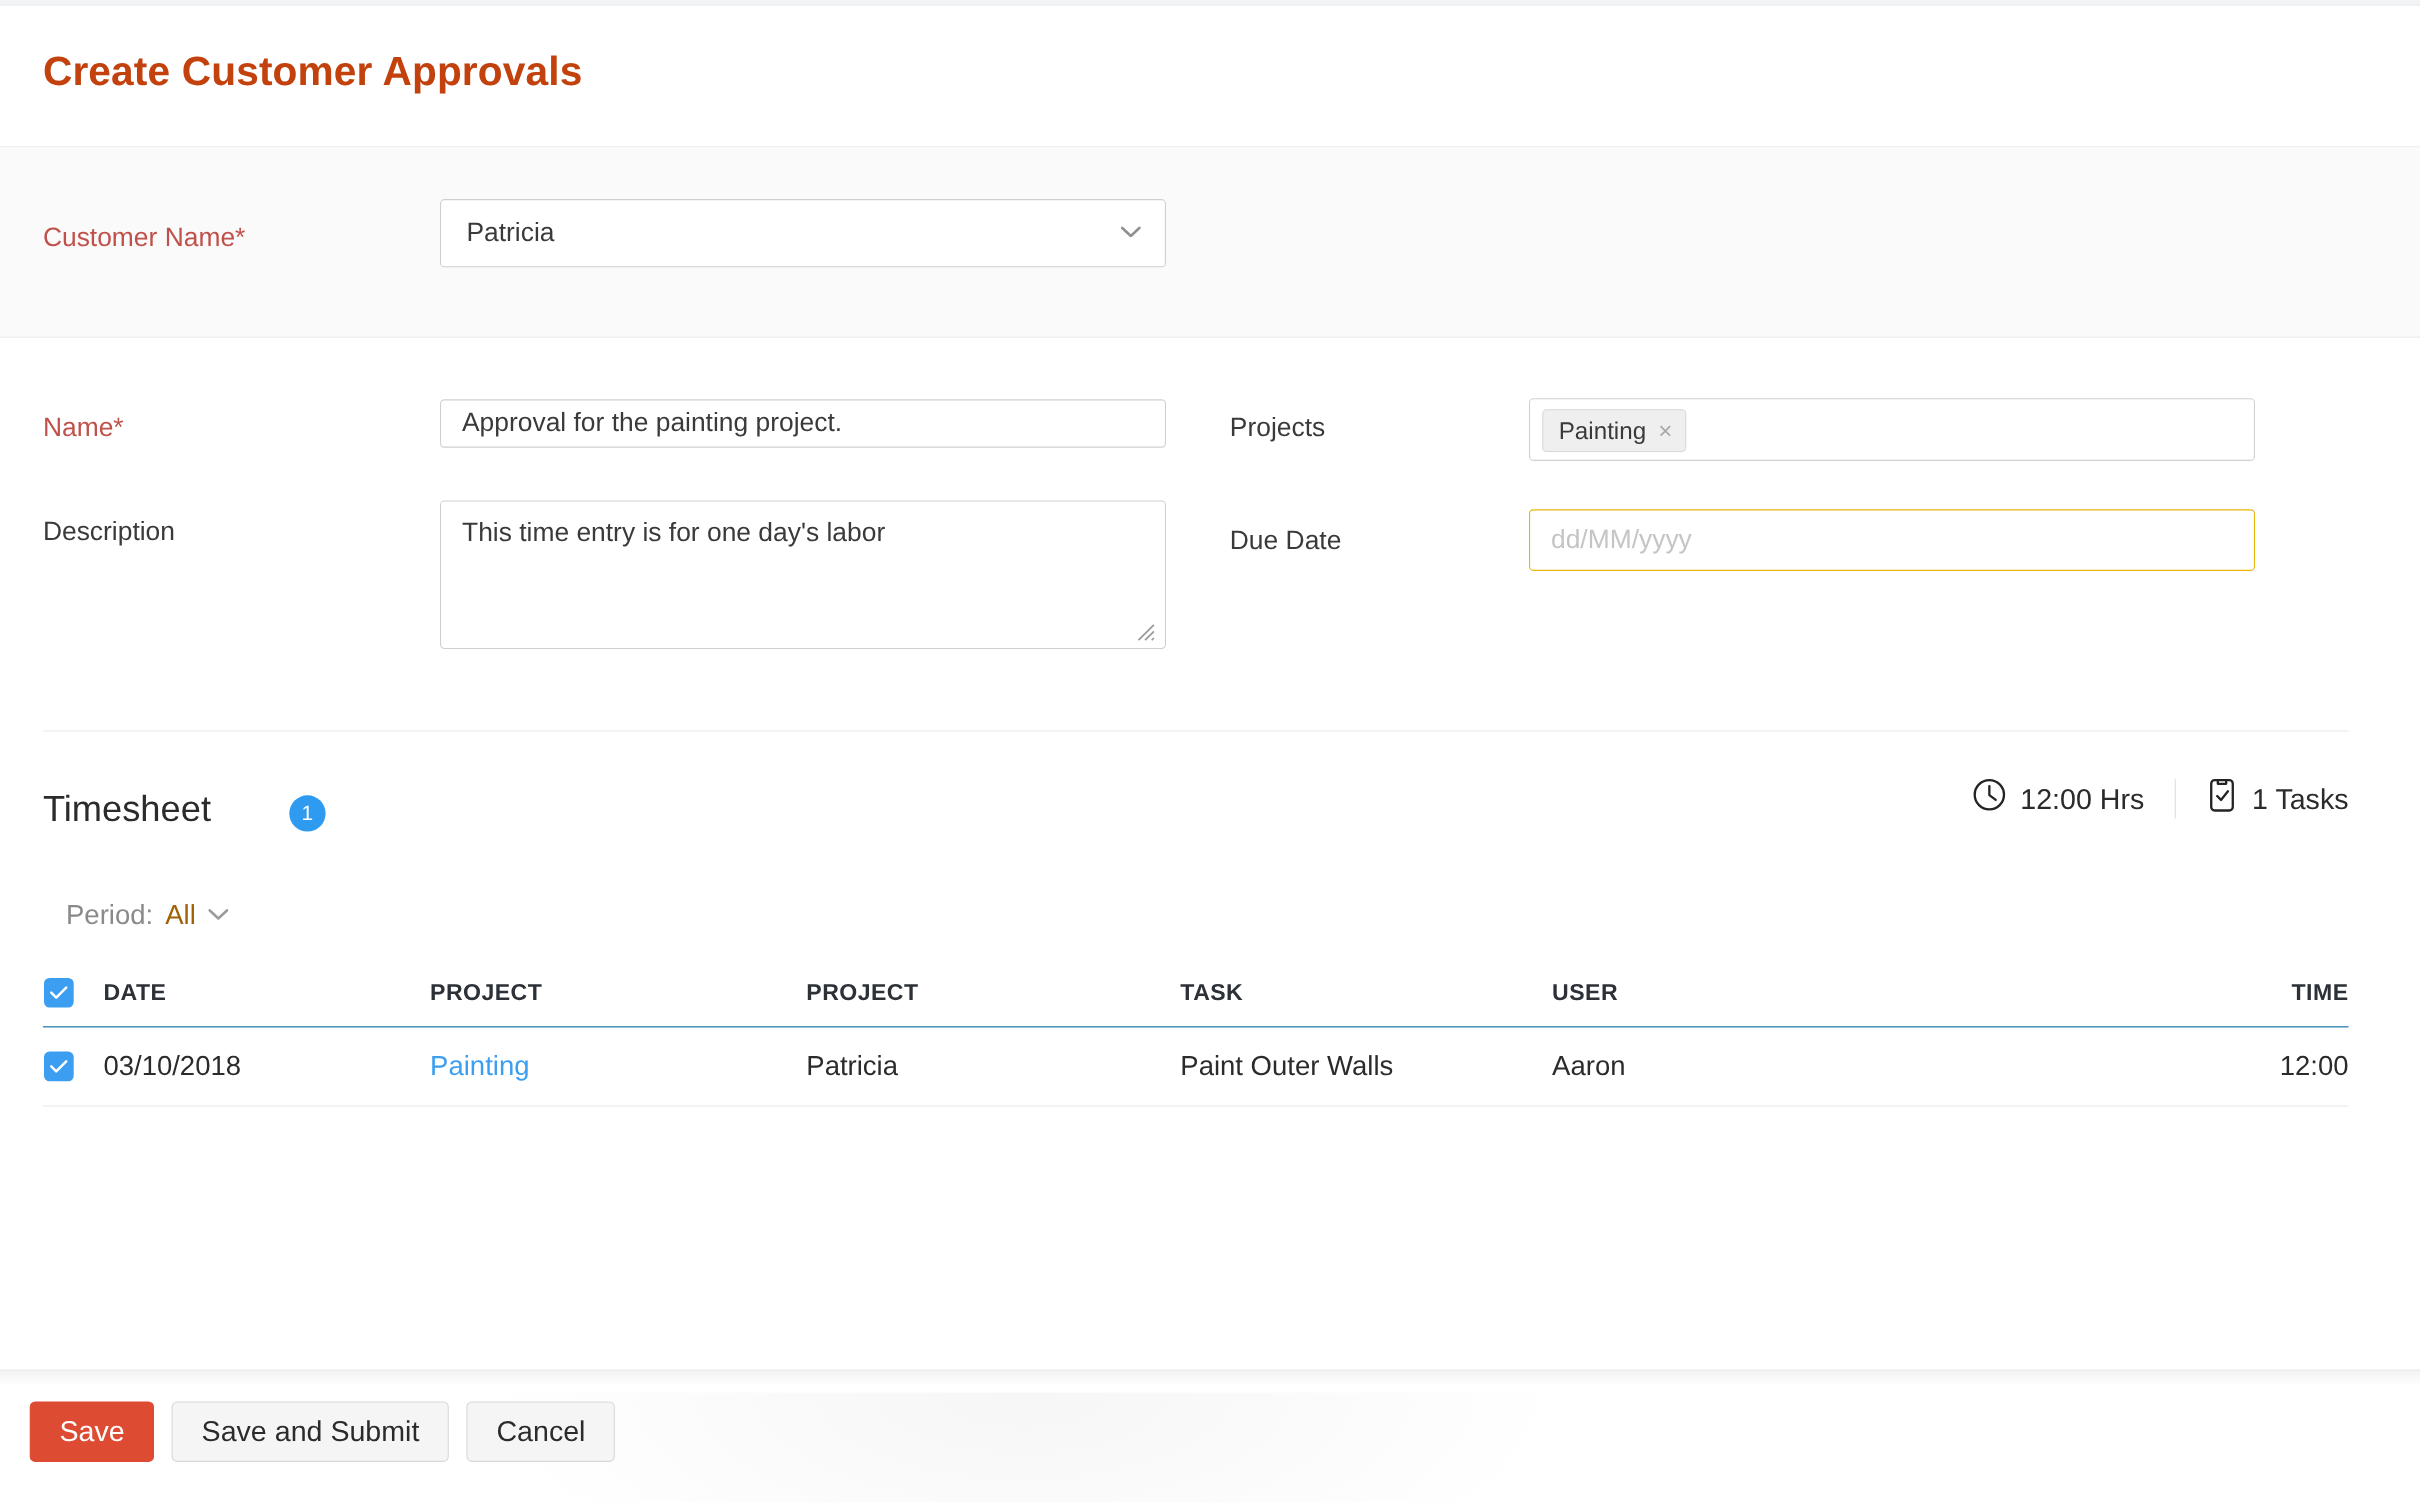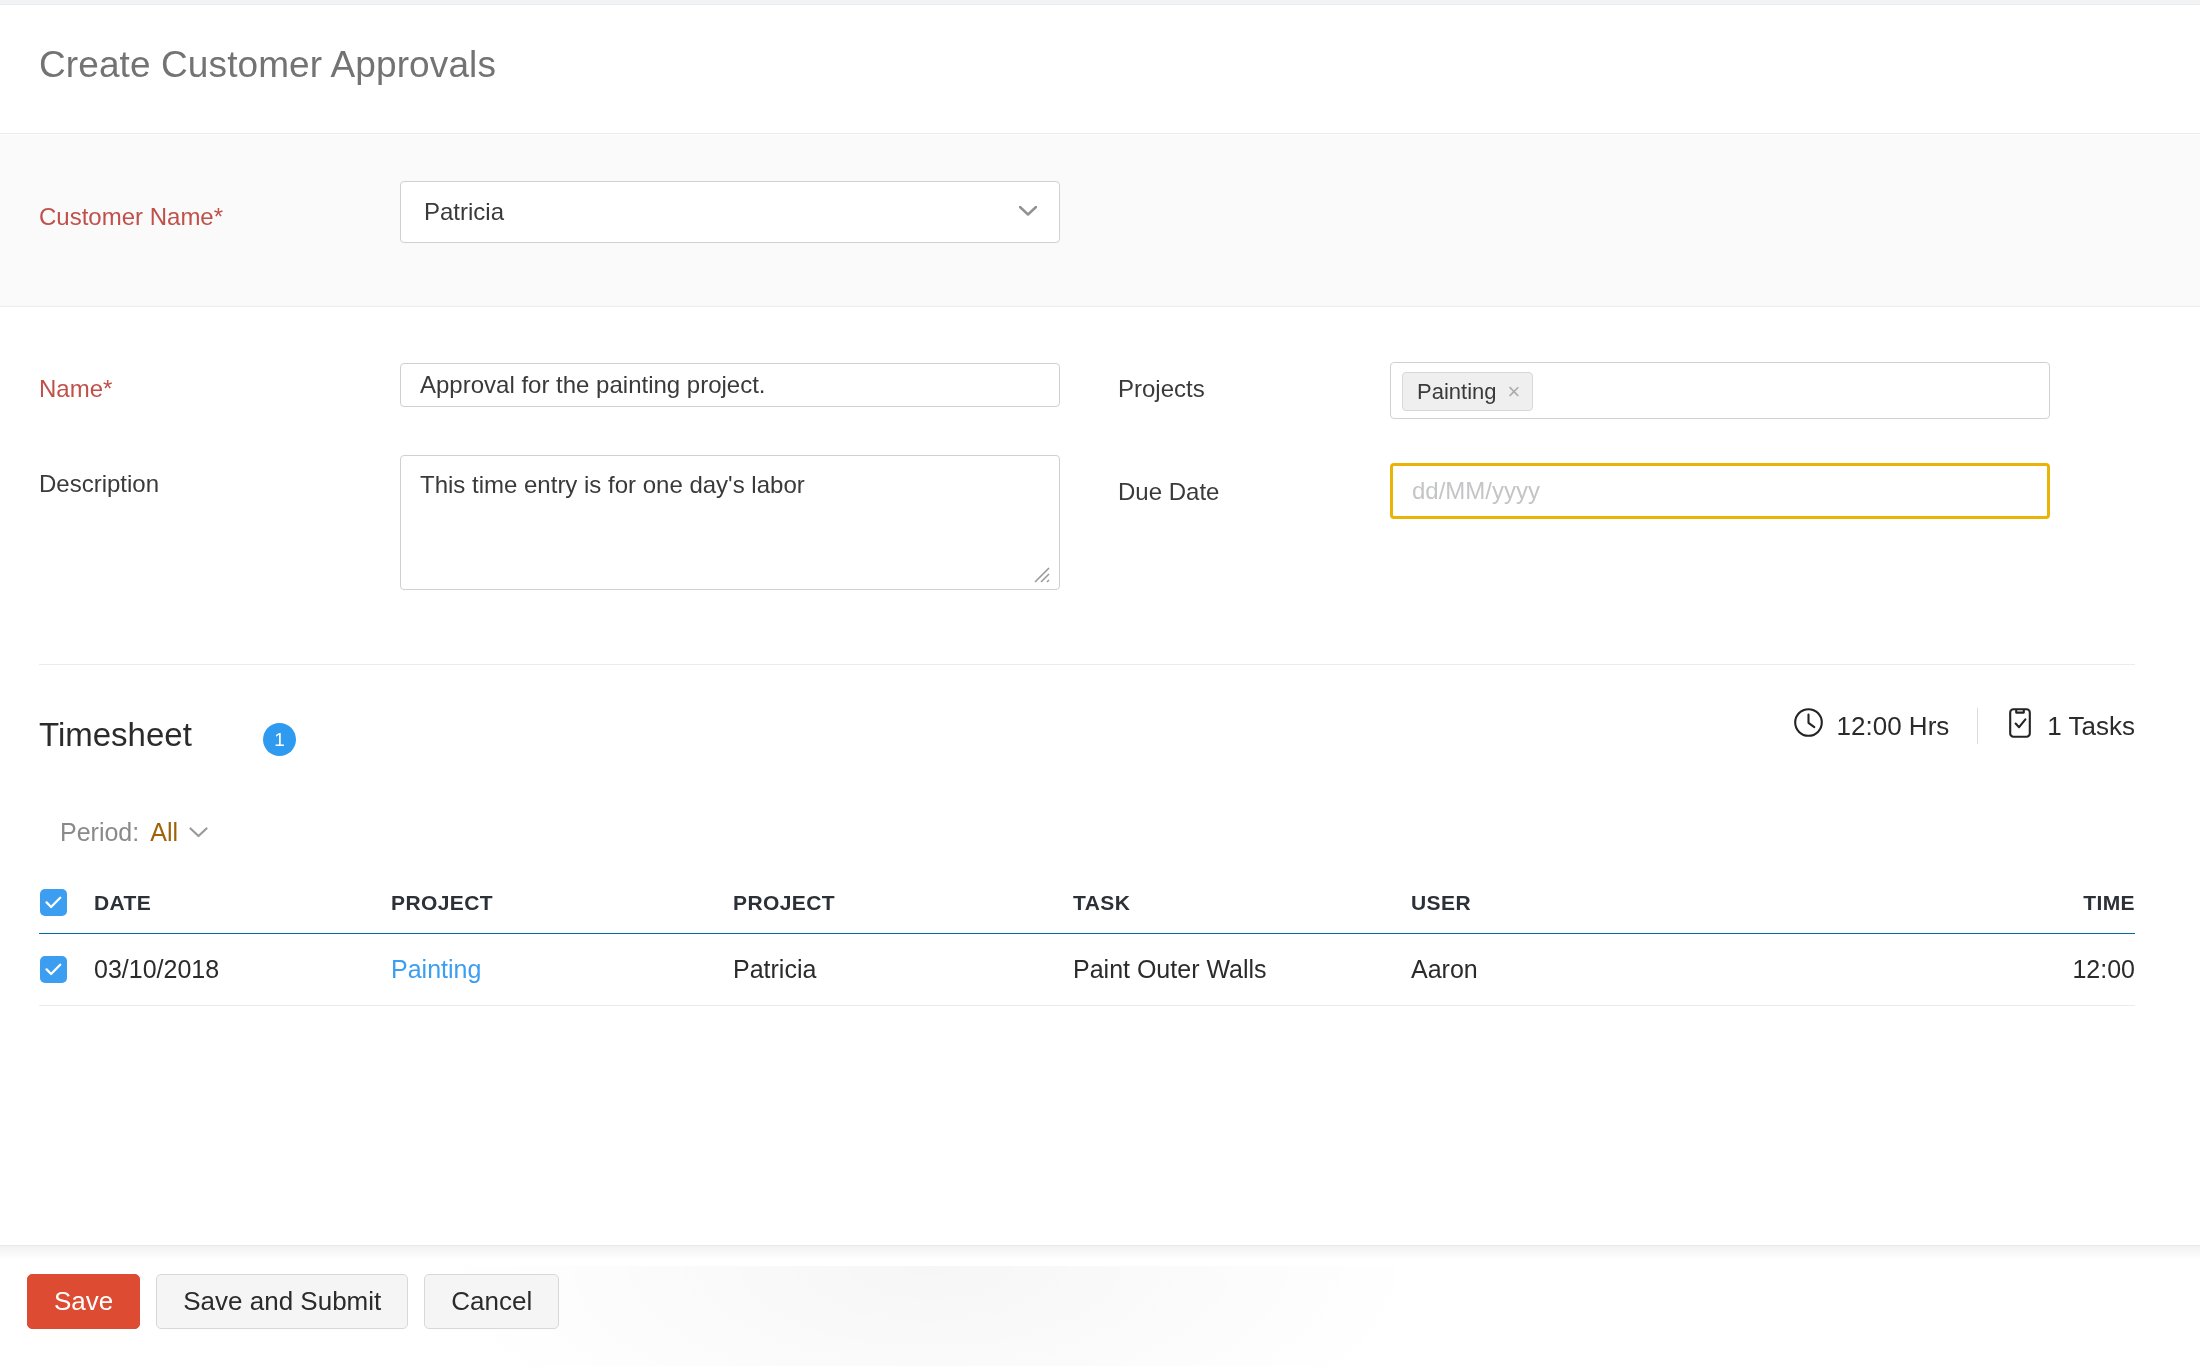--- a/index.html
+++ b/index.html
@@ -38,22 +38,22 @@
     width: 2200px;
     height: 128px;
     background: #ffffff;
     border-bottom: 1px solid #eaebec;
   }
   .page-title {
     position: absolute;
     left: 39px;
     top: 38px;
     font-size: 37px;
-    font-weight: 400;
-    color: #737373;
+    font-weight: 700;
+    color: #c2410c;
     letter-spacing: 0.1px;
     white-space: nowrap;
   }
 
   
   .customer-band {
     position: absolute;
     top: 135px; left: 0;
     width: 2200px;
     height: 172px;
@@ -181,21 +181,21 @@
     line-height: 1;
     cursor: pointer;
   }
   .duedate-box {
     position: absolute;
     left: 1390px;
     top: 463px;
     width: 660px;
     height: 56px;
     background: #ffffff;
-    border: 3px solid #eab308;
+    border: 1px solid #eab308;
     border-radius: 4px;
     font-size: 24px;
     color: #3a3a3a;
     font-family: "Liberation Sans", sans-serif;
     padding: 0 19px;
   }
   .duedate-box::placeholder { color: #c4c5c6; }
 
   
   .divider {

